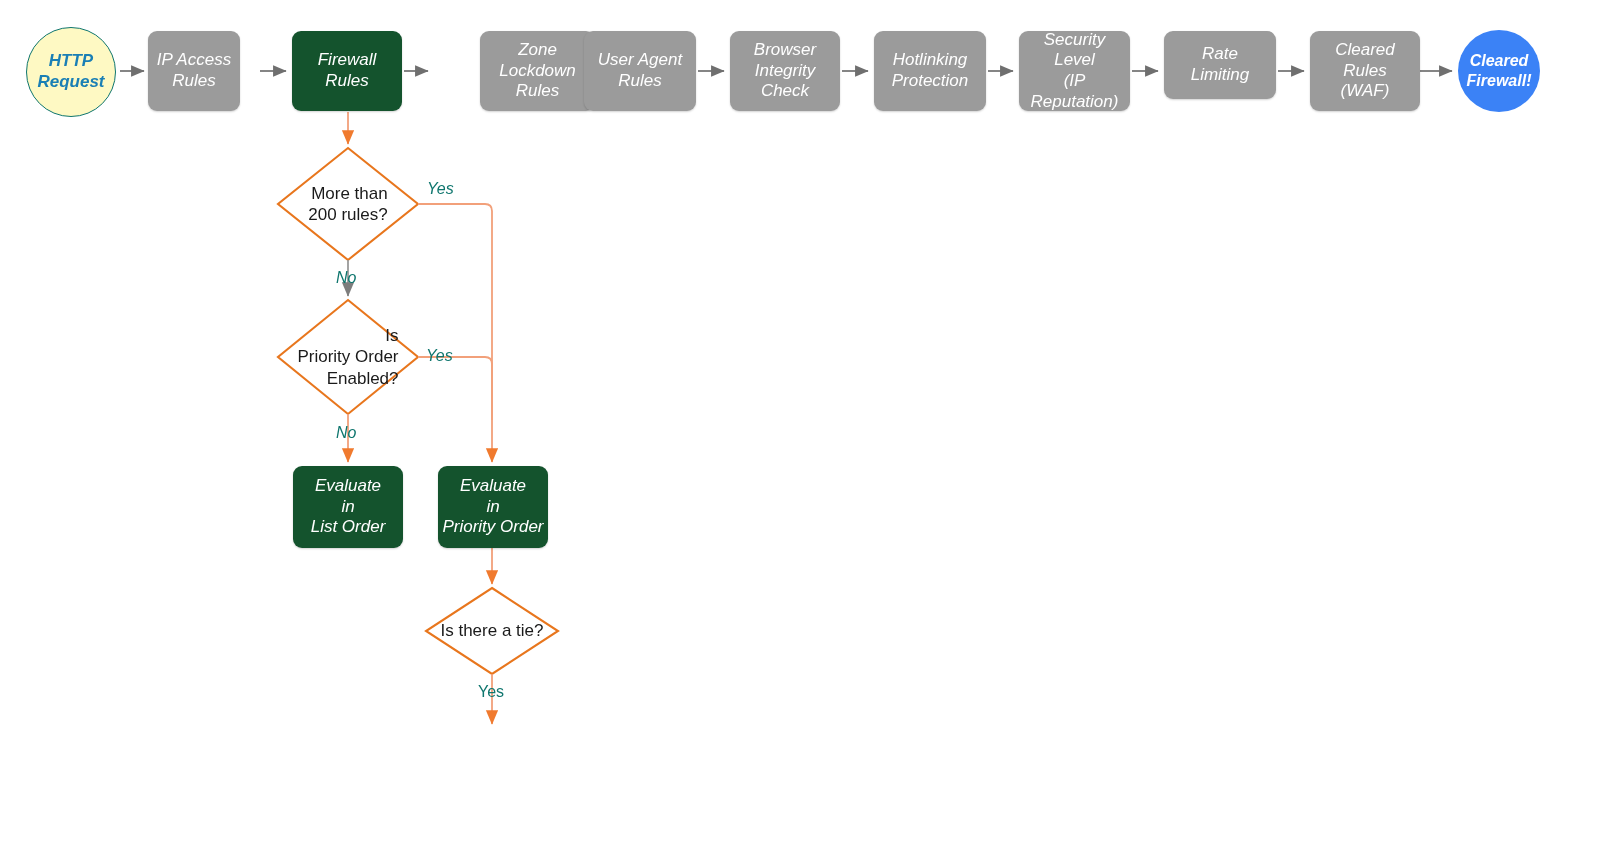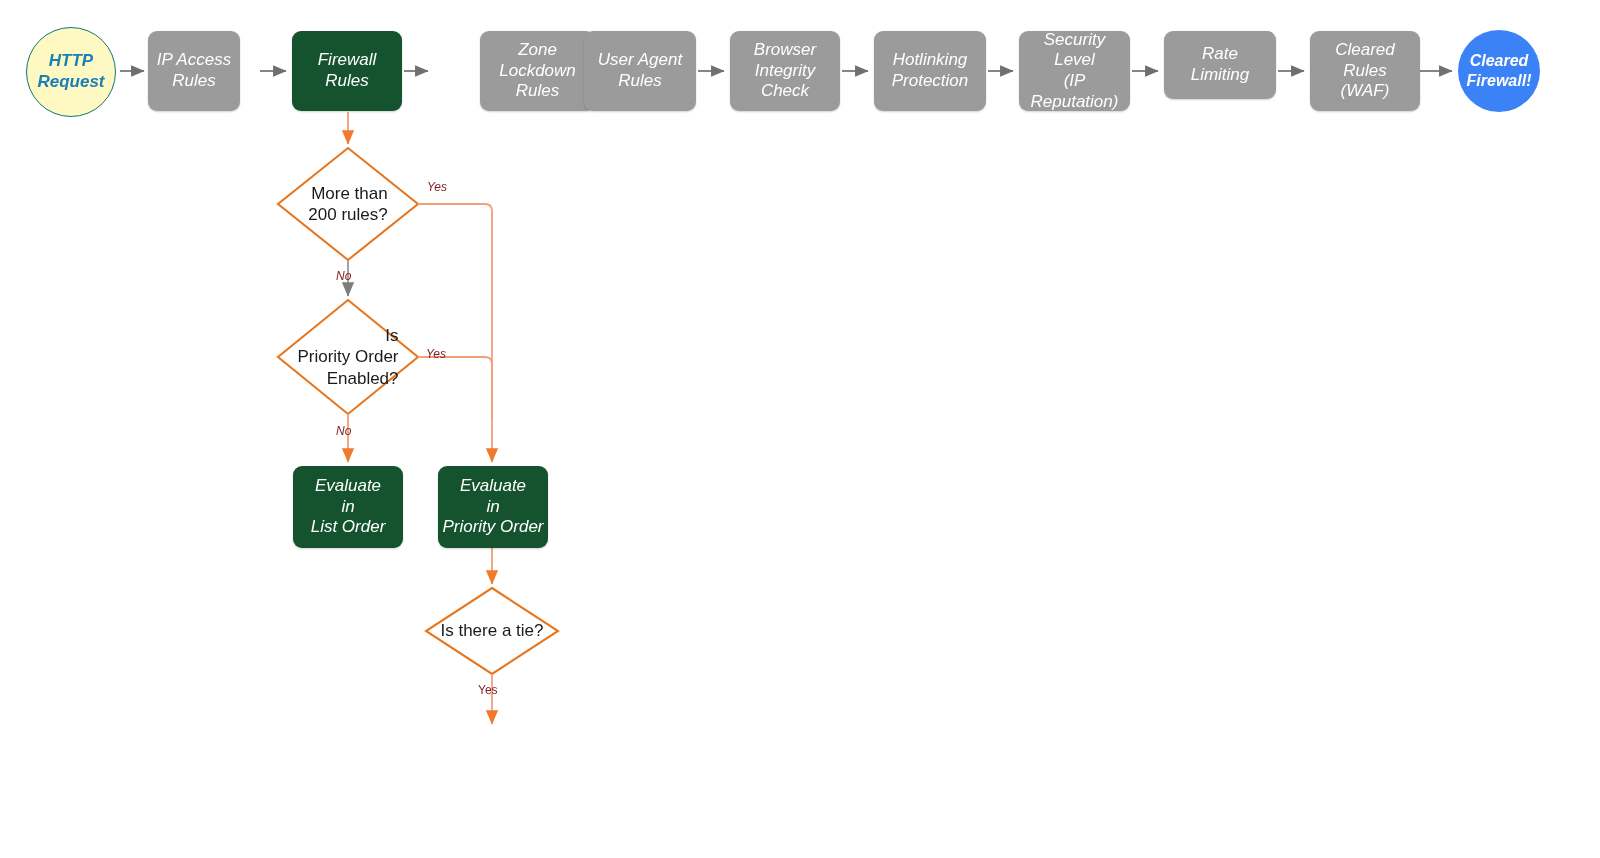--- a/index.html
+++ b/index.html
@@ -85,22 +85,22 @@
   }
   .decision .label {
     white-space: pre-line;
     color: #1a1a1a;
     font-size: 17px;
     line-height: 1.24;
   }
   
   .edge-label {
     position: absolute;
-    font-size: 12px;
-    color: #7f1d1d;
+    font-size: 16px;
+    color: #0f766e;
     white-space: nowrap;
   }
   .edge-label.italic {
     font-style: italic;
   }
 </style>
 </head>
 <body>
 
 <div id="canvas">

